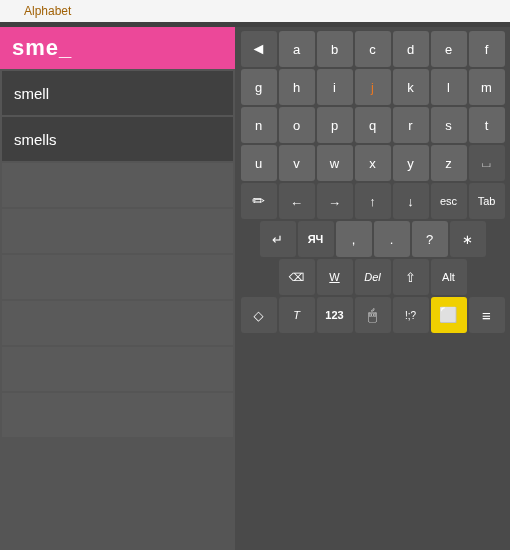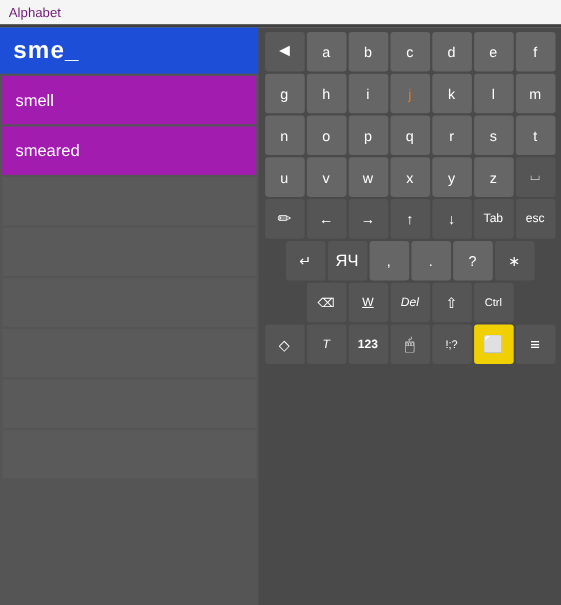--- a/index.html
+++ b/index.html
@@ -7,61 +7,61 @@
       width: 510px;
       height: 550px;
       background: #f0f0f0;
       font-family: Arial, sans-serif;
       font-size: 13px;
       overflow: hidden;
     }
 
     #top-bar {
       background: #f5f5f5;
-      border-bottom: 3px solid #404040;
-      padding: 4px 8px;
-      color: #701a75;
+      border-bottom: 5px solid #404040;
+      padding: 4px 24px;
+      color: #a16207;
       font-size: 12px;
     }
 
     #main-container {
       display: flex;
       width: 510px;
       height: 530px;
       background: #555;
     }
 
     
     #left-panel {
       width: 235px;
       background: #555;
       display: flex;
       flex-direction: column;
       padding: 0;
     }
 
     #search-display {
-      background: #1d4ed8;
+      background: #ec4899;
       color: white;
       font-size: 22px;
       font-weight: bold;
       padding: 8px 12px;
       letter-spacing: 1px;
     }
 
     #suggestions-list {
       display: flex;
       flex-direction: column;
       gap: 2px;
       padding: 2px;
       flex: 1;
     }
 
     .suggestion-item {
-      background: #a21caf;
+      background: #404040;
       color: white;
       padding: 10px 12px;
       font-size: 15px;
       height: 44px;
       display: flex;
       align-items: center;
       cursor: pointer;
     }
 
     .suggestion-item.empty {
@@ -127,21 +127,21 @@
 
 <div id="main-container">
 
   <div id="left-panel">
     <div id="search-display">
       <span>sme_</span>
     </div>
     <div id="suggestions-list">
 
     <div class="suggestion-item">smell</div>
-        <div class="suggestion-item">smeared</div>
+        <div class="suggestion-item">smells</div>
         <div class="suggestion-item empty"></div>
         <div class="suggestion-item empty"></div>
         <div class="suggestion-item empty"></div>
         <div class="suggestion-item empty"></div>
         <div class="suggestion-item empty"></div>
         <div class="suggestion-item empty"></div>
       </div>
   </div>
 
   <div id="right-panel">
@@ -185,39 +185,39 @@
       <button class="key">z</button>
       <button class="key dark" style="font-size:11px;">⌴</button>
     </div>
 
     <div class="key-row">
       <button class="key dark" style="font-size:15px;">✏</button>
       <button class="key dark">←</button>
       <button class="key dark">→</button>
       <button class="key dark">↑</button>
       <button class="key dark">↓</button>
+      <button class="key dark" style="font-size:11px;">esc</button>
       <button class="key dark" style="font-size:11px;">Tab</button>
-      <button class="key dark" style="font-size:11px;">esc</button>
     </div>
 
     <div class="key-row">
       <button class="key dark">↵</button>
-      <button class="key dark" style="font-size:15px;">ЯЧ</button>
+      <button class="key dark" style="font-size:11px;font-weight:bold;">ЯЧ</button>
       <button class="key">,</button>
       <button class="key">.</button>
       <button class="key">?</button>
       <button class="key dark">∗</button>
     </div>
 
     <div class="key-row">
       <button class="key dark" style="font-size:11px;">⌫</button>
       <button class="key dark" style="font-size:11px; text-decoration:underline;">W</button>
       <button class="key dark" style="font-size:11px;font-style:italic;">Del</button>
       <button class="key dark">⇧</button>
-      <button class="key dark" style="font-size:10px;">Ctrl</button>
+      <button class="key dark" style="font-size:11px;">Alt</button>
     </div>
 
     <div class="key-row">
       <button class="key dark">◇</button>
       <button class="key dark" style="font-size:11px; font-style:italic;">T</button>
       <button class="key dark" style="font-size:11px;font-weight:bold;">123</button>
       <button class="key dark" style="font-size:15px;">🖱</button>
       <button class="key dark" style="font-size:10px;">!;?</button>
       <button class="key yellow-bg" style="font-size:15px;">⬜</button>
       <button class="key dark" style="font-size:15px;">≡</button>

